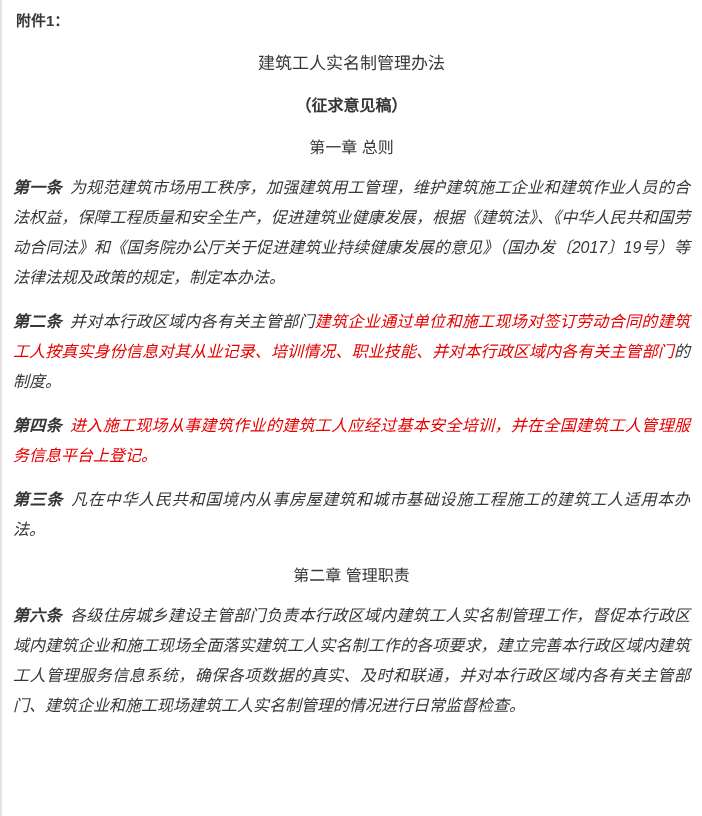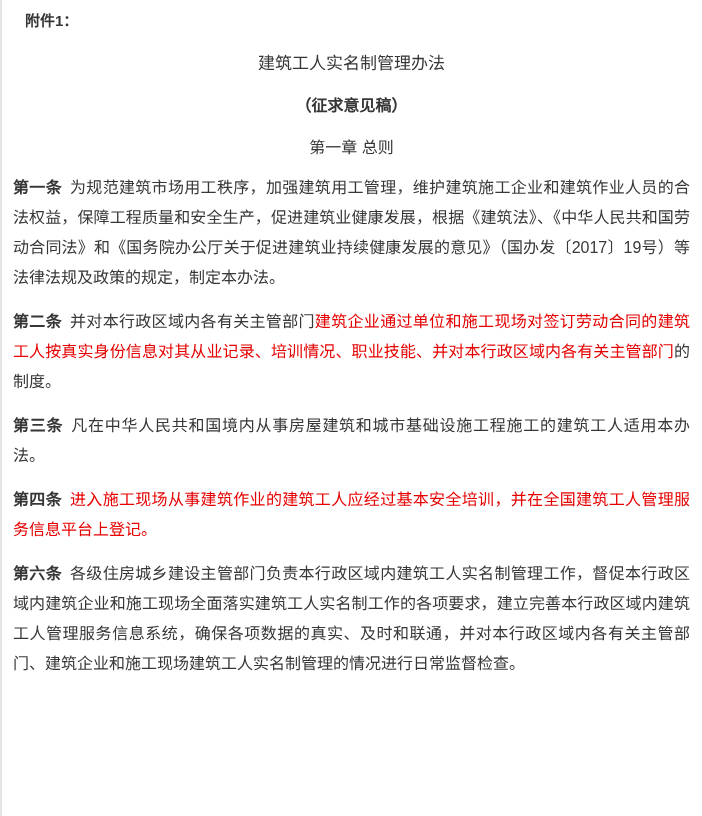--- a/index.html
+++ b/index.html
@@ -20,21 +20,21 @@
   }
   .doc{
     box-sizing:border-box;
     width:100%;
     padding:8px 12px 10px 11px;
   }
   .attachment{
     font-size:15px;
     font-weight:bold;
     line-height:22px;
-    margin:2px 0 0 12px;
+    margin:2px 0 0 3px;
   }
   .doc-title{
     text-align:center;
     font-size:17px;
     font-weight:normal;
     line-height:22px;
     margin:21px 0 0 0;
   }
   .doc-subtitle{
     text-align:center;
@@ -48,20 +48,21 @@
     font-size:16px;
     font-weight:normal;
     line-height:22px;
     margin:20px 0 14px 0;
   }
   .article{
     font-size:16px;
     line-height:30px;
     text-align:justify;
     margin:0 0 14px 0;
+    font-style:italic;
   }
   .article:last-child{margin-bottom:0;}
   .article-label{
     font-weight:bold;
     padding-right:8px;
   }
   .seg-dark{color:var(--text-dark);}
   .seg-red{color:var(--text-red);}
 </style>
 </head>
@@ -71,17 +72,18 @@
   <div class="attachment">附件1：</div>
 
   <div class="doc-title">建筑工人实名制管理办法</div>
 
   <div class="doc-subtitle">（征求意见稿）</div>
 
   <div>
       <div class="chapter-heading">第一章 总则</div>
       <p class="article"><span class="article-label">第一条</span><span class="seg-dark">为规范建筑市场用工秩序，加强建筑用工管理，维护建筑施工企业和建筑作业人员的合法权益，保障工程质量和安全生产，促进建筑业健康发展，根据《建筑法》、《中华人民共和国劳动合同法》和《国务院办公厅关于促进建筑业持续健康发展的意见》（国办发〔2017〕19号）等法律法规及政策的规定，制定本办法。</span></p>
       <p class="article"><span class="article-label">第二条</span><span class="seg-dark">并对本行政区域内各有关主管部门</span><span class="seg-red">建筑企业通过单位和施工现场对签订劳动合同的建筑工人按真实身份信息对其从业记录、培训情况、职业技能、并对本行政区域内各有关主管部门</span><span class="seg-dark">的制度。</span></p>
+      <p class="article"><span class="article-label">第四条</span><span class="seg-red">进入施工现场从事建筑作业的建筑工人应经过基本安全培训，并在全国建筑工人管理服务信息平台上登记。</span></p>
       <p class="article"><span class="article-label">第三条</span><span class="seg-dark">凡在中华人民共和国境内从事房屋建筑和城市基础设施工程施工的建筑工人适用本办法。</span></p>
-      <p class="article"><span class="article-label">第四条</span><span class="seg-red">进入施工现场从事建筑作业的建筑工人应经过基本安全培训，并在全国建筑工人管理服务信息平台上登记。</span></p>
+      <div class="chapter-heading">第二章 管理职责</div>
       <p class="article"><span class="article-label">第六条</span><span class="seg-dark">各级住房城乡建设主管部门负责本行政区域内建筑工人实名制管理工作，督促本行政区域内建筑企业和施工现场全面落实建筑工人实名制工作的各项要求，建立完善本行政区域内建筑工人管理服务信息系统，确保各项数据的真实、及时和联通，并对本行政区域内各有关主管部门、建筑企业和施工现场建筑工人实名制管理的情况进行日常监督检查。</span></p>
     </div>
 </div>
 
 </body></html>

